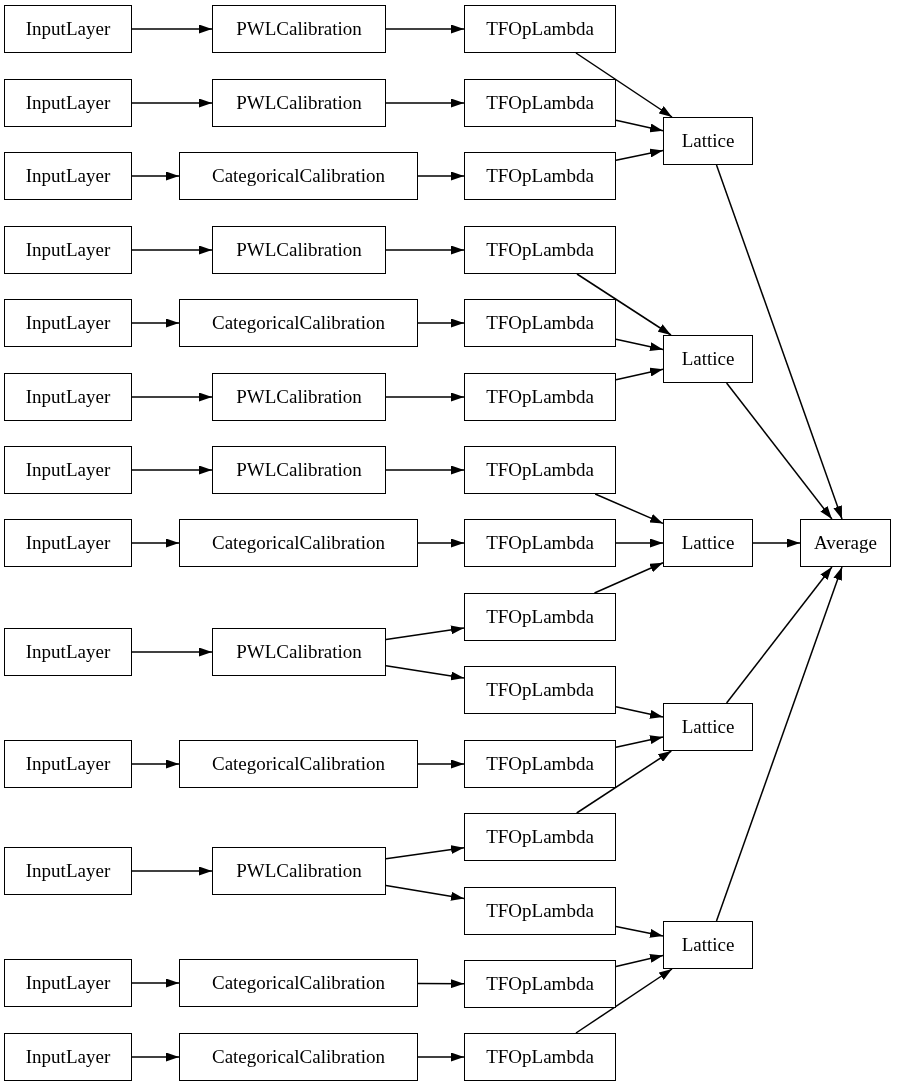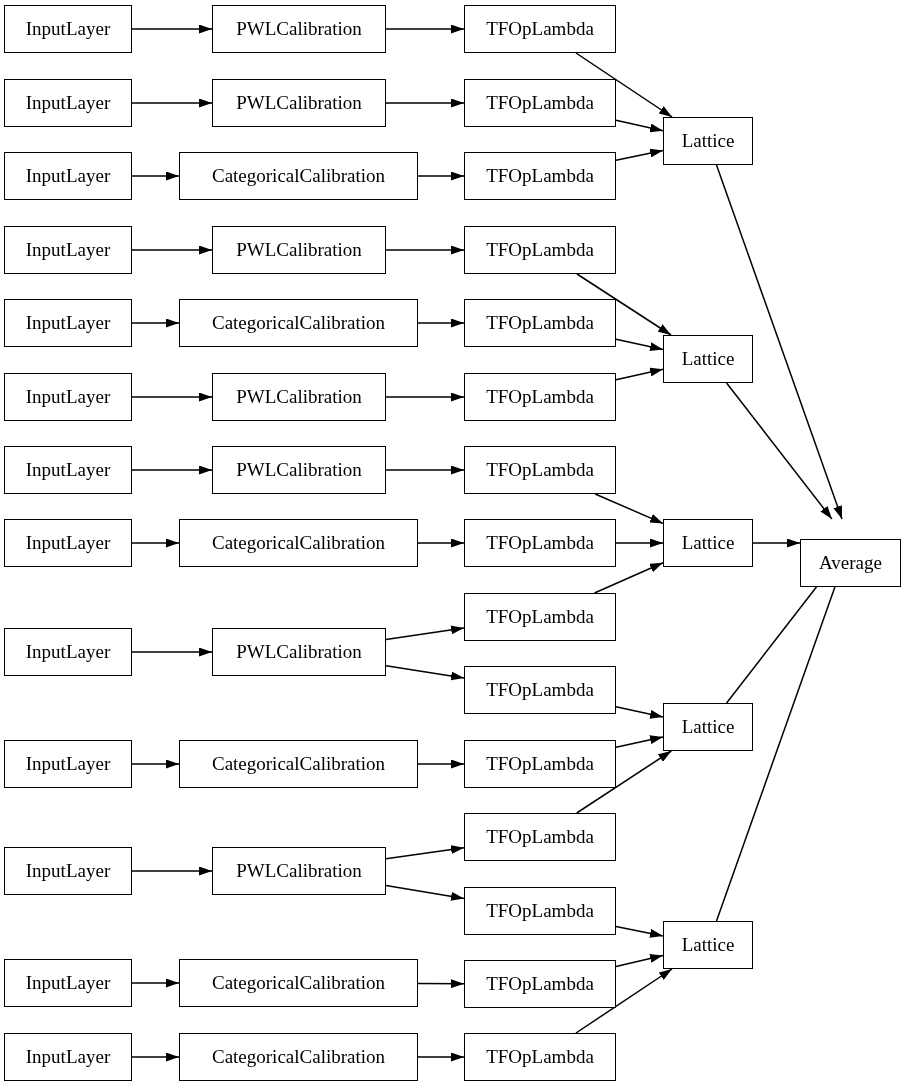--- a/index.html
+++ b/index.html
@@ -232,17 +232,17 @@
       </div>
       <div class="node" style="left: 663px; top: 519px; width: 90px; height: 48px; border-color: rgb(0, 0, 0); background: rgb(255, 255, 255);">
         <span style="color: rgb(0, 0, 0);">Lattice</span>
       </div>
       <div class="node" style="left: 663px; top: 703px; width: 90px; height: 48px; border-color: rgb(0, 0, 0); background: rgb(255, 255, 255);">
         <span style="color: rgb(0, 0, 0);">Lattice</span>
       </div>
       <div class="node" style="left: 663px; top: 921px; width: 90px; height: 48px; border-color: rgb(0, 0, 0); background: rgb(255, 255, 255);">
         <span style="color: rgb(0, 0, 0);">Lattice</span>
       </div>
-      <div class="node" style="left: 800px; top: 519px; width: 101px; height: 48px; border-color: rgb(0, 0, 0); background: rgb(255, 255, 255); margin-top: 20px;">
+      <div class="node" style="left: 800px; top: 519px; width: 91px; height: 48px; border-color: rgb(0, 0, 0); background: rgb(255, 255, 255);">
         <span style="color: rgb(0, 0, 0);">Average</span>
       </div>
     </div>
 </div>
 
 </body></html>

